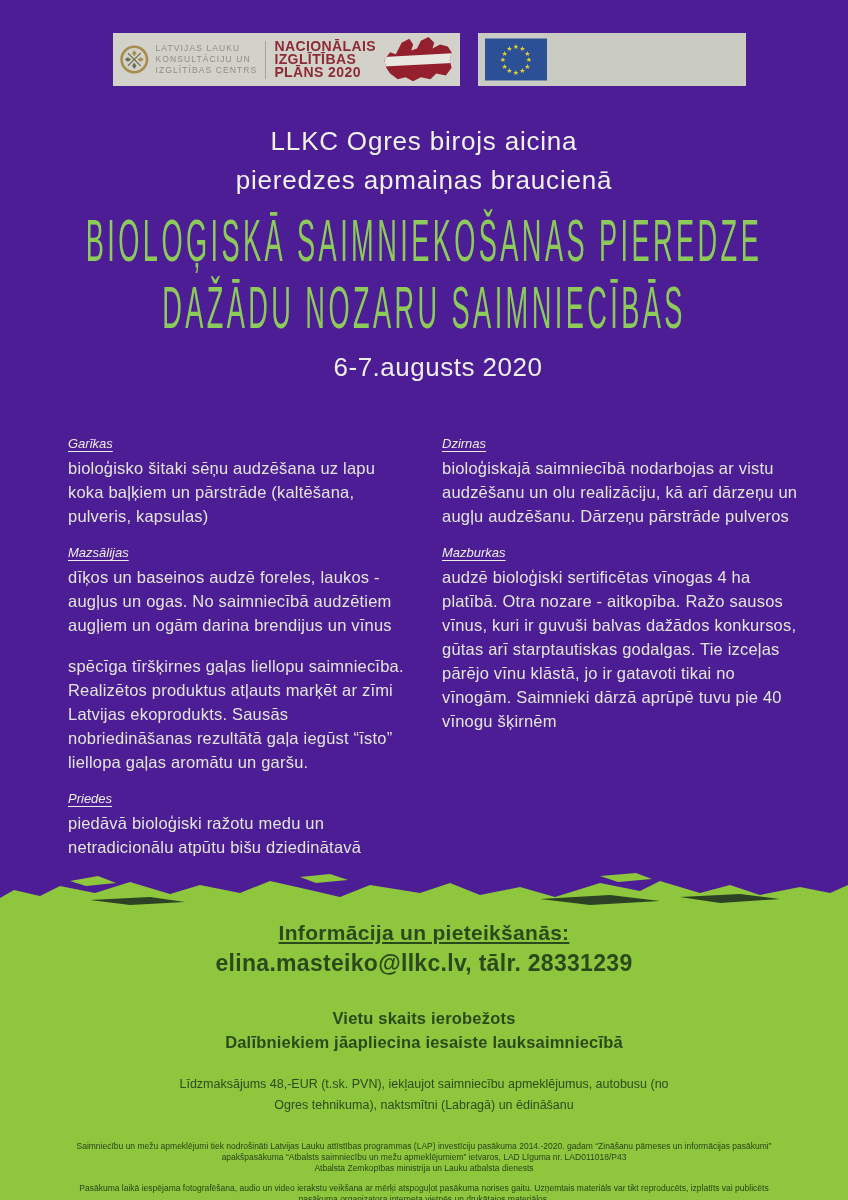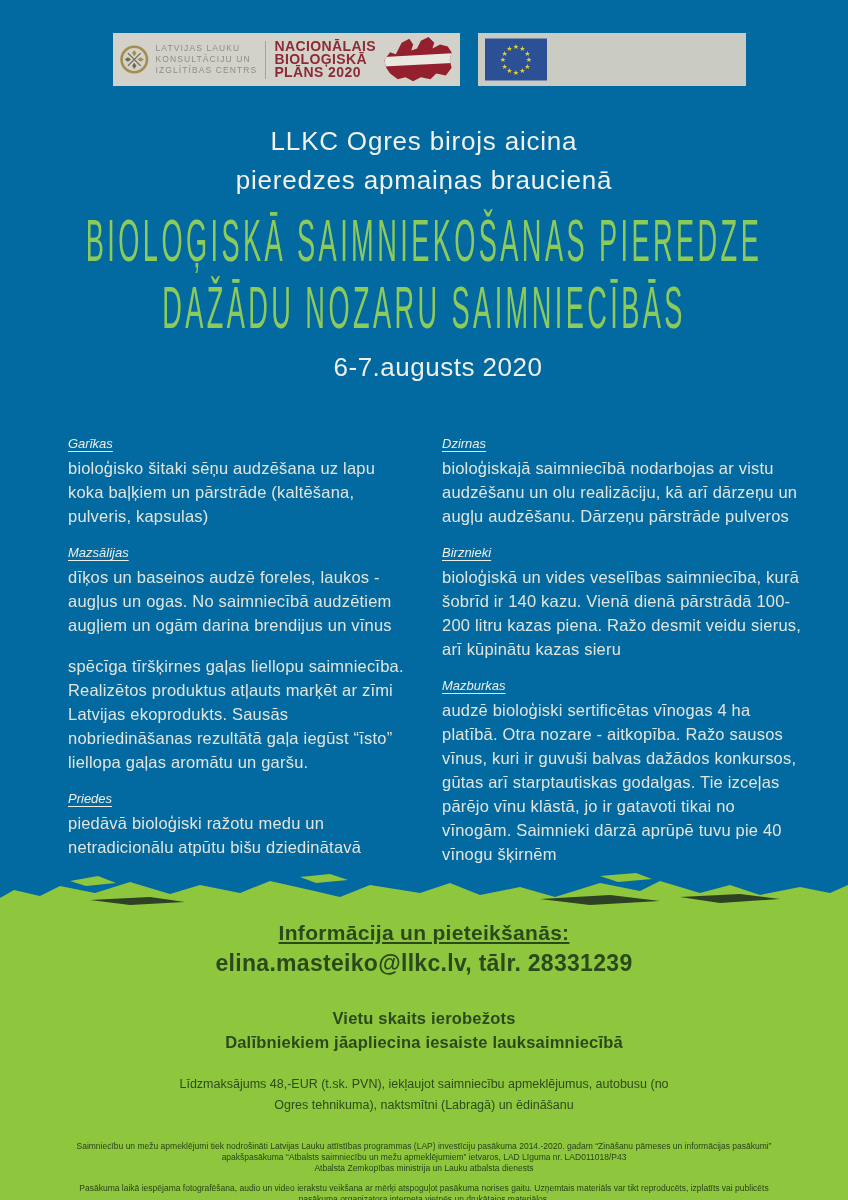--- a/index.html
+++ b/index.html
@@ -1,19 +1,19 @@
 <!DOCTYPE html>
 <html><head>
 <meta charset="utf-8">
 <style>
   html,body { margin:0; padding:0; background:#1f2e19; }
   * { box-sizing:border-box; }
   .poster {
     position:relative; width:848px; height:1200px; margin:0 auto;
-    background:#0369a1; overflow:hidden;
+    background:#4c1d95; overflow:hidden;
     font-family:"Liberation Sans", sans-serif;
   }
 
   
   .logo-strip { position:absolute; top:33px; left:113px; display:flex; gap:18px; }
   .logo-block { display:flex; align-items:center; }
   .block-left  { width:347px; height:53px; background:#d3d2ca; padding:3px 6px; }
   .block-right { width:268px; height:53px; background:#cacbc3; padding:4px 7px; }
   .llkc-text { font-size:8.5px; letter-spacing:1.1px; color:#8d8d85; line-height:11px; margin-left:6px; white-space:nowrap; }
   .vdiv { width:1px; height:38px; background:#a2a299; margin:0 8px; flex:none; }
@@ -80,21 +80,21 @@
         <path d="M29,24 l5,-3.5 5,3.5 -5,3.5 z" fill="#a68c4e"></path>
       </svg>
       <div class="llkc-text">
         <div>LATVIJAS LAUKU</div>
         <div>KONSULTĀCIJU UN</div>
         <div>IZGLĪTĪBAS CENTRS</div>
       </div>
       <div class="vdiv"></div>
       <div class="nap-text">
         <div>NACIONĀLAIS</div>
-        <div>BIOLOĢISKĀ</div>
+        <div>IZGLĪTĪBAS</div>
         <div>PLĀNS 2020</div>
       </div>
       <svg class="latvia-svg" width="74" height="50" viewBox="0 0 76 52" aria-hidden="true">
         <defs>
           <clipPath id="lvclip">
             <path d="M4,26 L10,18 L16,20 L22,8 L30,4 L34,10 L32,16 L38,14 L42,6 L50,2 L56,8 L54,14 L62,10 L70,12 L74,18 L72,26 L74,34 L68,42 L58,40 L52,46 L42,44 L34,48 L26,44 L18,46 L10,40 L6,34 Z"></path>
           </clipPath>
         </defs>
         <path d="M4,26 L10,18 L16,20 L22,8 L30,4 L34,10 L32,16 L38,14 L42,6 L50,2 L56,8 L54,14 L62,10 L70,12 L74,18 L72,26 L74,34 L68,42 L58,40 L52,46 L42,44 L34,48 L26,44 L18,46 L10,40 L6,34 Z" fill="#94202e"></path>
         <polygon points="0,23 76,19 76,29 0,33" fill="#e8e7e0" clip-path="url(#lvclip)"></polygon>
@@ -151,24 +151,20 @@
         <h3>Priedes</h3>
         <p>piedāvā bioloģiski ražotu medu un netradicionālu atpūtu bišu dziedinātavā</p>
       </section>
     </div>
     <div class="col-right">
       <section class="farm">
         <h3>Dzirnas</h3>
         <p>bioloģiskajā saimniecībā nodarbojas ar vistu audzēšanu un olu realizāciju, kā arī dārzeņu un augļu audzēšanu. Dārzeņu pārstrāde pulveros</p>
       </section>
       <section class="farm">
-        <h3>Birznieki</h3>
-        <p>bioloģiskā un vides veselības saimniecība, kurā šobrīd ir 140 kazu. Vienā dienā pārstrādā 100-200 litru kazas piena. Ražo desmit veidu sierus, arī kūpinātu kazas sieru</p>
-      </section>
-      <section class="farm">
         <h3>Mazburkas</h3>
         <p>audzē bioloģiski sertificētas vīnogas 4 ha platībā. Otra nozare - aitkopība. Ražo sausos vīnus, kuri ir guvuši balvas dažādos konkursos, gūtas arī starptautiskas godalgas. Tie izceļas pārējo vīnu klāstā, jo ir gatavoti tikai no vīnogām. Saimnieki dārzā aprūpē tuvu pie 40 vīnogu šķirnēm</p>
       </section>
     </div>
   </div>
 
   <svg class="brush-edge" viewBox="0 0 848 38" preserveAspectRatio="none" aria-hidden="true">
     <path fill="#8ec63e" d="M0,26 L14,18 L40,24 L60,14 L95,21 L130,10 L170,22 L200,13 L240,21 L270,9 L310,18 L340,25 L370,13 L420,21 L450,11 L480,23 L520,15 L555,25 L600,11 L640,19 L660,9 L700,21 L730,13 L760,23 L800,15 L830,21 L848,13 L848,38 L0,38 Z"></path>
     <polygon fill="#8ec63e" points="70,9 98,4 116,11 86,14"></polygon>
     <polygon fill="#8ec63e" points="300,5 330,2 348,8 316,11"></polygon>

